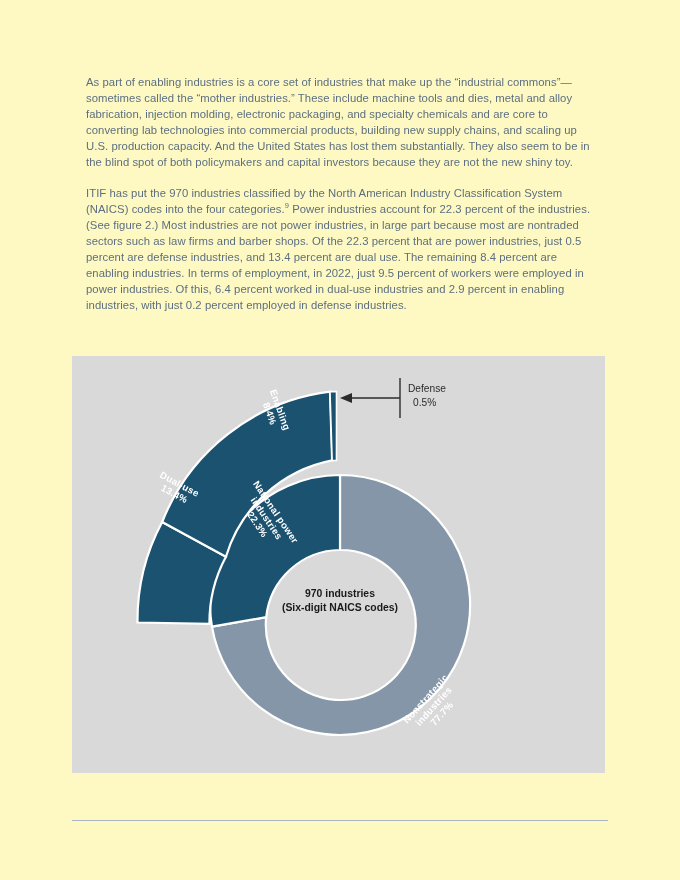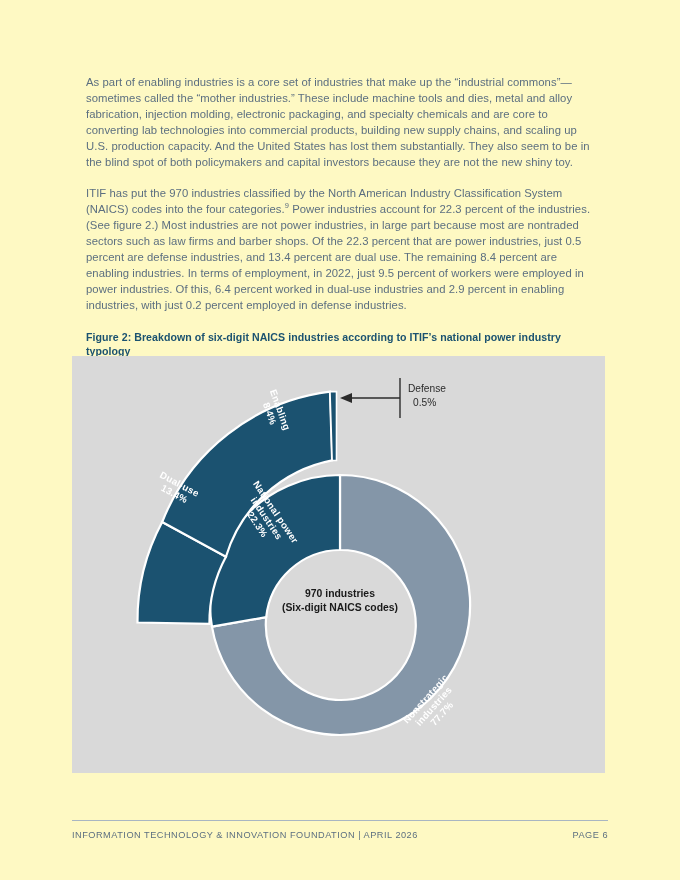--- a/index.html
+++ b/index.html
@@ -119,21 +119,20 @@
 </head>
 <body>
 
 <div class="page">
 
   <div class="content">
     <p class="para">As part of enabling industries is a core set of industries that make up the “industrial commons”—sometimes called the “mother industries.” These include machine tools and dies, metal and alloy fabrication, injection molding, electronic packaging, and specialty chemicals and are core to converting lab technologies into commercial products, building new supply chains, and scaling up U.S. production capacity. And the United States has lost them substantially. They also seem to be in the blind spot of both policymakers and capital investors because they are not the new shiny toy.</p>
     <p class="para"><span>ITIF has put the 970 industries classified by the North American Industry Classification System (NAICS) codes into the four categories.</span><sup>9</sup><span> Power industries account for 22.3 percent of the industries. (See figure 2.) Most industries are not power industries, in large part because most are nontraded sectors such as law firms and barber shops. Of the 22.3 percent that are power industries, just 0.5 percent are defense industries, and 13.4 percent are dual use. The remaining 8.4 percent are enabling industries. In terms of employment, in 2022, just 9.5 percent of workers were employed in power industries. Of this, 6.4 percent worked in dual-use industries and 2.9 percent in enabling industries, with just 0.2 percent employed in defense industries.</span></p>
   </div>
 
-  <div class="fig-caption">Figure 2: Breakdown of six-digit NAICS industries according to ITIF’s national power industry typology</div>
 
   <div class="chart-panel">
     <svg class="chart-svg" viewBox="0 0 533 417">
 
       <path d="M 268 119
                A 130 130 0 1 1 139.95 270.66
                L 194.20 261.15
                A 75 75 0 1 0 268 194
                Z" fill="#8496a8" stroke="#ffffff" stroke-width="2.2"></path>
 
@@ -197,18 +196,14 @@
 
         <polygon points="268,42 280,37 280,47" fill="#2b2b2b"></polygon>
         <text class="callout-text" x="336" y="36">Defense</text>
         <text class="callout-text" x="341" y="50">0.5%</text>
       </g>
 
     </svg>
   </div>
 
   <div class="footer-rule"></div>
-  <div class="footer">
-    <span class="footer-left">INFORMATION TECHNOLOGY &amp; INNOVATION FOUNDATION  |  APRIL 2026</span>
-    <span class="footer-right">PAGE 6</span>
-  </div>
 
 </div>
 
 </body></html>

